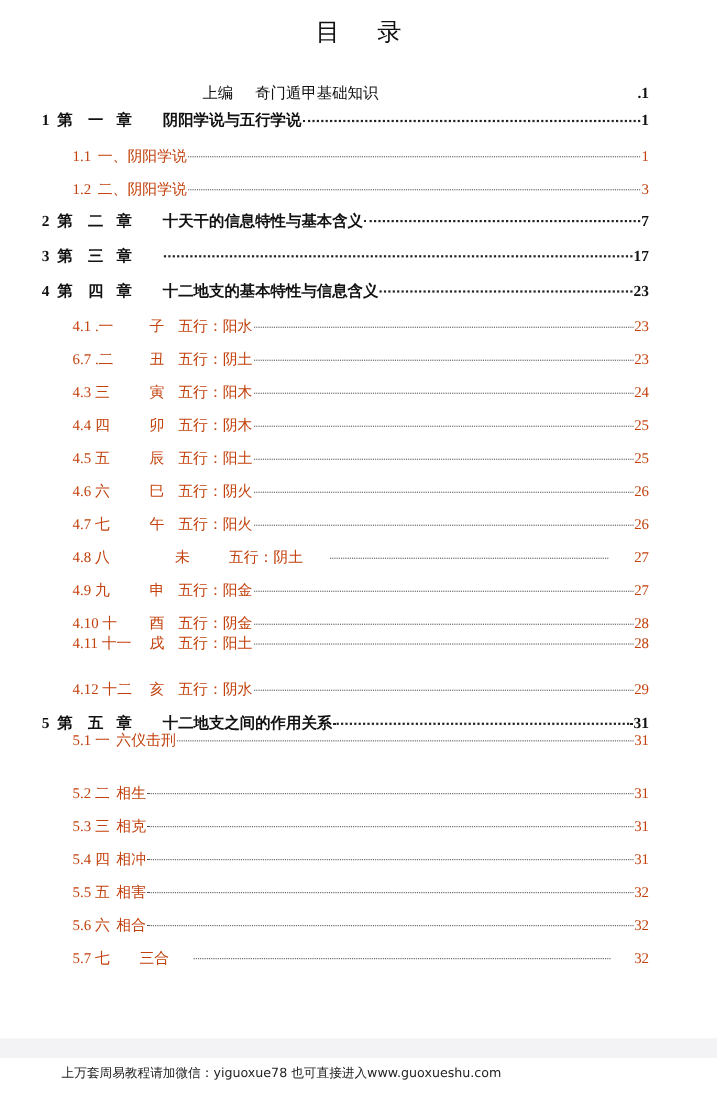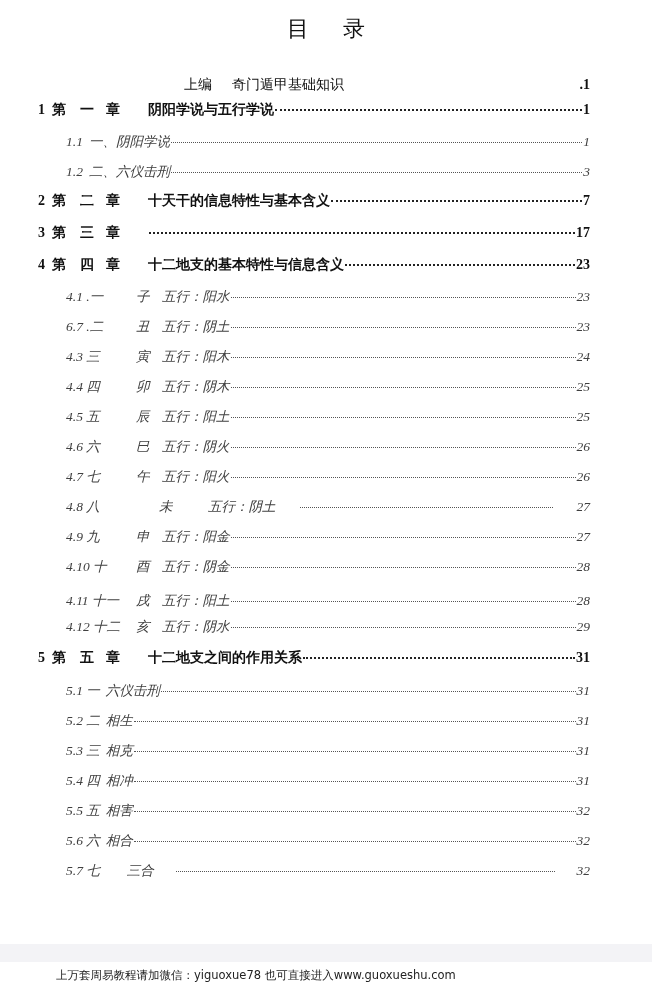--- a/index.html
+++ b/index.html
@@ -18,21 +18,21 @@
   }
   .part .lab { margin-right: 20px; }
   .part .spacer { flex: 1; }
   .part .pg { font-weight: bold; }
   .toc { position: absolute; left: 0; top: 0; width: 652px; }
   .row {
     position: absolute; display: flex; align-items: baseline; font-size: 14px; white-space: nowrap;
     right: 62px;
   }
   .row.ch { left: 38px; font-weight: bold; font-size: 14px; }
-  .row.sec { left: 66px; color: #404040; font-size: 13.5px; font-style: italic; }
+  .row.sec { left: 66px; color: #c2410c; font-size: 13.5px; }
   .row .t { }
   .row .lead {
     flex: 1; margin: 0 1px; overflow: hidden; position: relative; top: -3px;
     border-bottom: 2px dotted #222; height: 0;
   }
   .row.sec .lead { border-bottom: 1px dotted #555; }
   .row .pg { }
   .ch .c1 { display: inline-block; width: 14px; }
   .ch .c2 { display: inline-block; width: 28px; }
   .ch .c3 { display: inline-block; width: 26px; }
@@ -70,21 +70,21 @@
         <span class="pg">1</span>
       </div>
       <div class="row sec" style="top: 133px;">
         <span class="n" style="margin-right: 6px;">1.1</span>
         <span class="t">一、阴阳学说</span>
         <span class="lead"></span>
         <span class="pg">1</span>
       </div>
       <div class="row sec" style="top: 163px;">
         <span class="n" style="margin-right: 6px;">1.2</span>
-        <span class="t">二、六仪击刑</span>
+        <span class="t">二、阴阳学说</span>
         <span class="lead"></span>
         <span class="pg">3</span>
       </div>
       <div class="row ch" style="top: 192px;">
         <span class="c1">2</span>
         <span class="c2">第</span>
         <span class="c3">二</span>
         <span class="c4">章</span>
         <span class="t">十天干的信息特性与基本含义</span>
         <span class="lead"></span>
@@ -170,21 +170,21 @@
         <span class="lead"></span>
         <span class="pg">27</span>
       </div>
       <div class="row sec sec4" style="top: 558px; justify-content: space-between;">
         <span class="n" style="width: 70px; display: inline-block;">4.10 十</span>
         <span class="b" style="width: 26px;">酉</span>
         <span class="t">五行：阴金</span>
         <span class="lead"></span>
         <span class="pg">28</span>
       </div>
-      <div class="row sec sec4" style="top: 592px;">
+      <div class="row sec sec4" style="top: 576px;">
         <span class="n" style="width: 70px; display: inline-block;">4.11 十一</span>
         <span class="b" style="width: 26px;">戌</span>
         <span class="t">五行：阳土</span>
         <span class="lead"></span>
         <span class="pg">28</span>
       </div>
       <div class="row sec sec4" style="top: 618px;">
         <span class="n" style="width: 70px; display: inline-block;">4.12 十二</span>
         <span class="b" style="width: 26px;">亥</span>
         <span class="t">五行：阴水</span>
@@ -193,21 +193,21 @@
       </div>
       <div class="row ch" style="top: 649px;">
         <span class="c1">5</span>
         <span class="c2">第</span>
         <span class="c3">五</span>
         <span class="c4">章</span>
         <span class="t">十二地支之间的作用关系</span>
         <span class="lead"></span>
         <span class="pg">31</span>
       </div>
-      <div class="row sec" style="top: 682px; text-align: center;">
+      <div class="row sec" style="top: 664px; text-align: center;">
         <span class="n" style="margin-right: 6px;">5.1 一</span>
         <span class="t">六仪击刑</span>
         <span class="lead"></span>
         <span class="pg">31</span>
       </div>
       <div class="row sec" style="top: 712px;">
         <span class="n" style="margin-right: 6px;">5.2 二</span>
         <span class="t">相生</span>
         <span class="lead"></span>
         <span class="pg">31</span>

